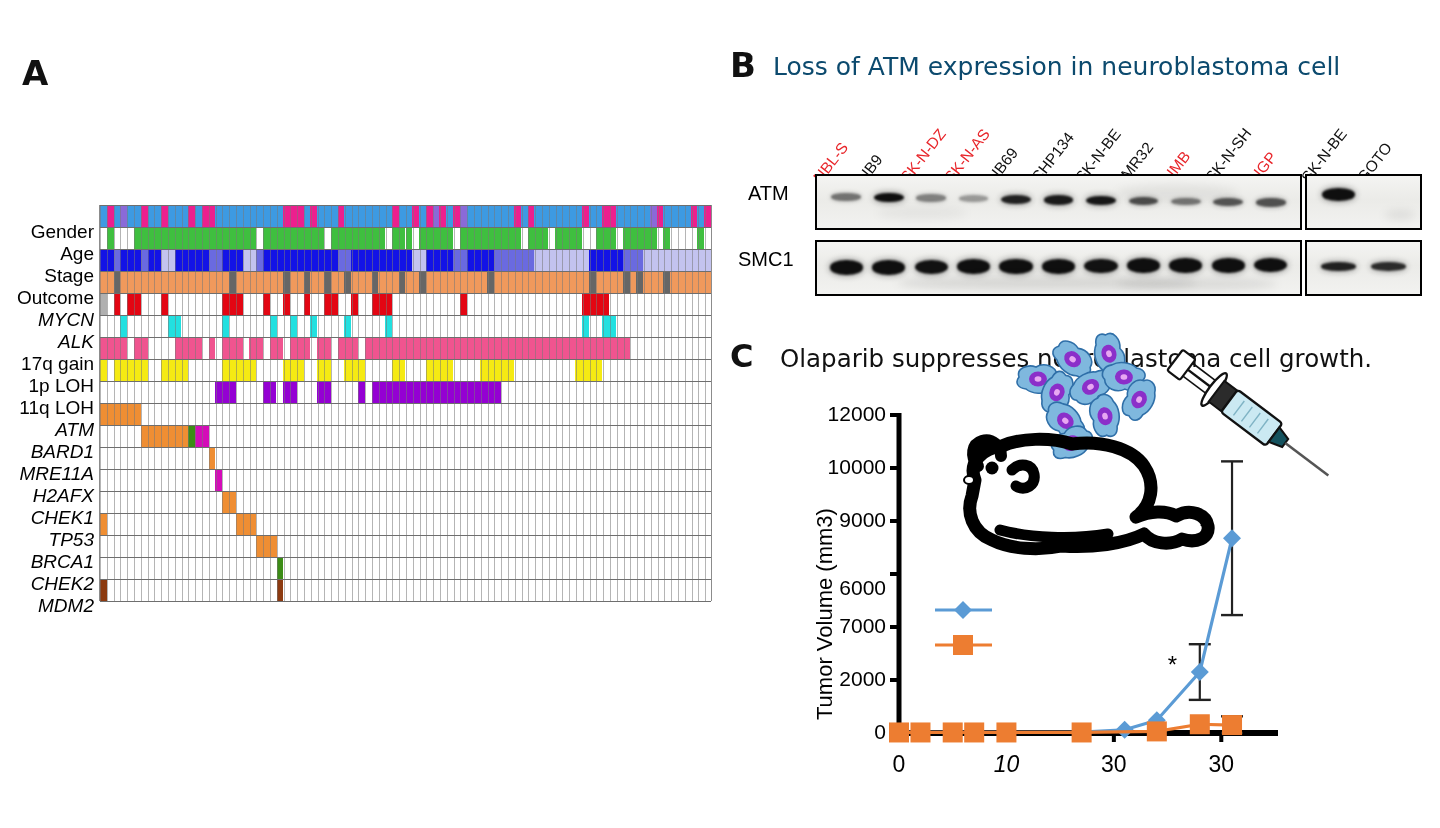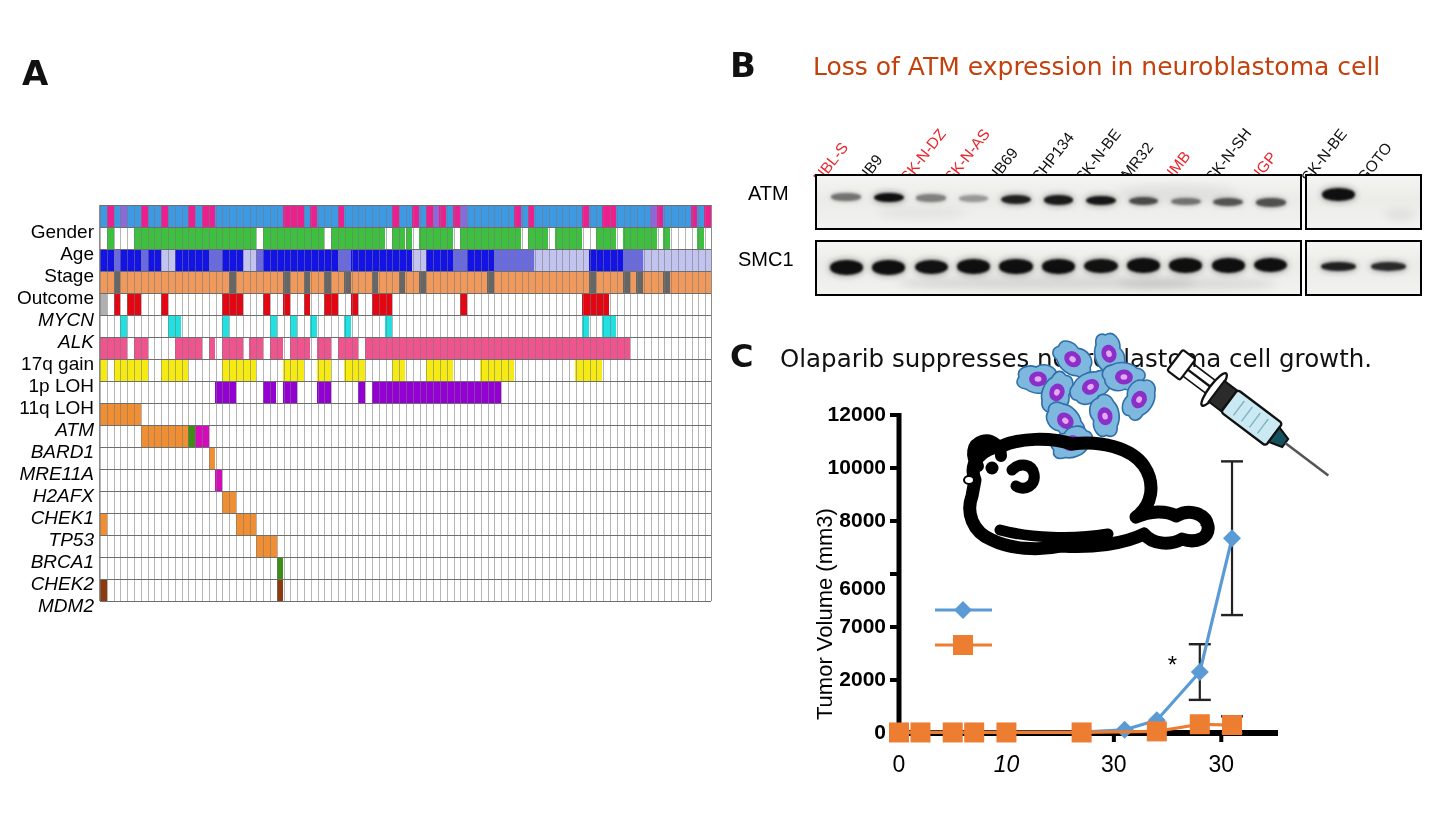--- a/index.html
+++ b/index.html
@@ -26,40 +26,40 @@
   .onco-row .cell{position:absolute;top:0;height:100%;}
   .gridlines{position:absolute;left:0;top:0;width:611px;height:408px;pointer-events:none;
      background-image:repeating-linear-gradient(to right,rgba(120,120,120,.55) 0px,rgba(120,120,120,.55) 1px,transparent 1px,transparent 6.8px);}
   .rowlines{position:absolute;left:0;top:0;width:611px;height:408px;pointer-events:none;}
   .rowline{position:absolute;left:0;width:611px;height:1px;background:#6e6e6e;}
 
   
   #panelB{position:absolute;left:720px;top:0;width:720px;height:320px;}
   #panelB .letter{left:10px;top:45px;font-size:34px;font-family:"DejaVu Sans",sans-serif;}
   #panelB .title{position:absolute;left:53px;top:52px;font-size:25px;
-      font-family:"DejaVu Sans",sans-serif;color:#c2410c;white-space:nowrap;margin-left:40px;}
+      font-family:"DejaVu Sans",sans-serif;color:#0c4a6e;white-space:nowrap;}
 
   .lane-label{position:absolute;font-size:15.5px;font-family:"Liberation Sans",sans-serif;
       transform:rotate(-52deg);transform-origin:left bottom;white-space:nowrap;}
 
   .blot-row-label{position:absolute;font-size:20px;color:#000;font-family:"Liberation Sans",sans-serif;}
 
   .blot{position:absolute;border:2.5px solid #000;overflow:hidden;
      background:linear-gradient(180deg,#f4f4f2 0%,#ebebe8 45%,#f2f2f0 100%);}
   .band{position:absolute;border-radius:48%;filter:blur(1.1px);}
   .smudge{position:absolute;border-radius:50%;filter:blur(4px);}
 
   
   #panelC{position:absolute;left:720px;top:320px;width:720px;height:508px;}
   #panelC .letter{left:10px;top:17px;font-size:32px;font-family:"DejaVu Sans",sans-serif;}
   #panelC .title{position:absolute;left:60px;top:24px;font-size:24.5px;
       font-family:"DejaVu Sans",sans-serif;color:#111;white-space:nowrap;}
 
   #chart{position:absolute;left:0;top:0;width:720px;height:508px;}
-  .ytick-label{position:absolute;right:0;text-align:right;font-size:21px;white-space:nowrap;font-weight:bold;}
+  .ytick-label{position:absolute;right:0;text-align:right;font-size:21px;white-space:nowrap;}
   .xtick-label{position:absolute;text-align:center;font-size:23px;}
   #ylabel{position:absolute;font-size:22px;white-space:nowrap;
      transform:rotate(-90deg);transform-origin:left top;}
   #xlabel{position:absolute;font-size:22px;text-align:center;}
   .star{position:absolute;font-size:24px;line-height:14px;}
 </style>
 </head>
 <body>
 
 <div id="panelA">
@@ -548,21 +548,21 @@
           <polygon points="243,281 252,290 243,299 234,290" fill="#5b9bd5"></polygon>
           <line x1="215" y1="325" x2="272" y2="325" stroke="#ed7d31" stroke-width="3.2"></line>
           <rect x="233" y="315" width="20" height="20" fill="#ed7d31"></rect>
         </g>
       </svg>
     <div id="ytick-labels">
         <div class="ytick-label" style="right: 554px; top: 400px;">0</div>
         <div class="ytick-label" style="right: 554px; top: 347px;">2000</div>
         <div class="ytick-label" style="right: 554px; top: 294px;">7000</div>
         <div class="ytick-label" style="right: 554px; top: 241px; margin-top: 15px;">6000</div>
-        <div class="ytick-label" style="right: 554px; top: 188px;">8000</div>
+        <div class="ytick-label" style="right: 554px; top: 188px;">9000</div>
         <div class="ytick-label" style="right: 554px; top: 135px;">10000</div>
         <div class="ytick-label" style="right: 554px; top: 82px;">12000</div>
       </div>
     <div id="xtick-labels">
         <div class="xtick-label" style="left: 155px; top: 431px; width: 48px;">0</div>
         <div class="xtick-label" style="left: 262.429px; top: 431px; width: 48px; font-style: italic;">10</div>
         <div class="xtick-label" style="left: 369.857px; top: 431px; width: 48px;">30</div>
         <div class="xtick-label" style="left: 477.286px; top: 431px; width: 48px;">30</div>
       </div>
     <div id="ylabel" style="left: 92px; top: 400px;">Tumor Volume (mm3)</div>

